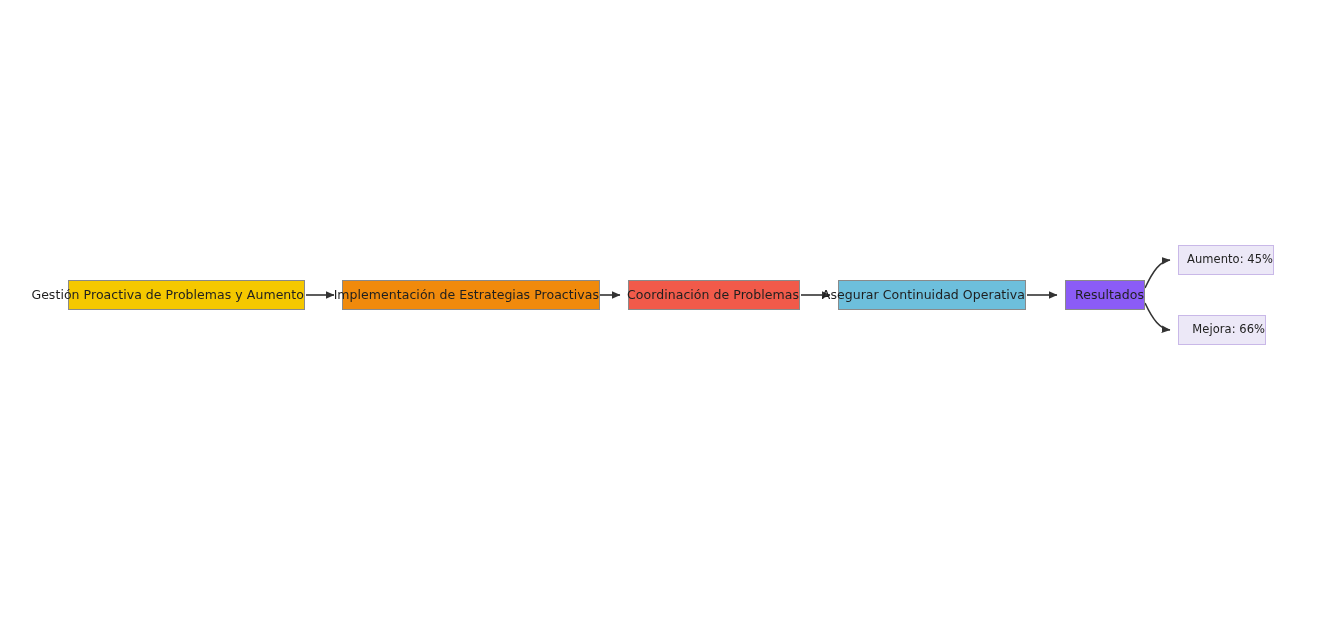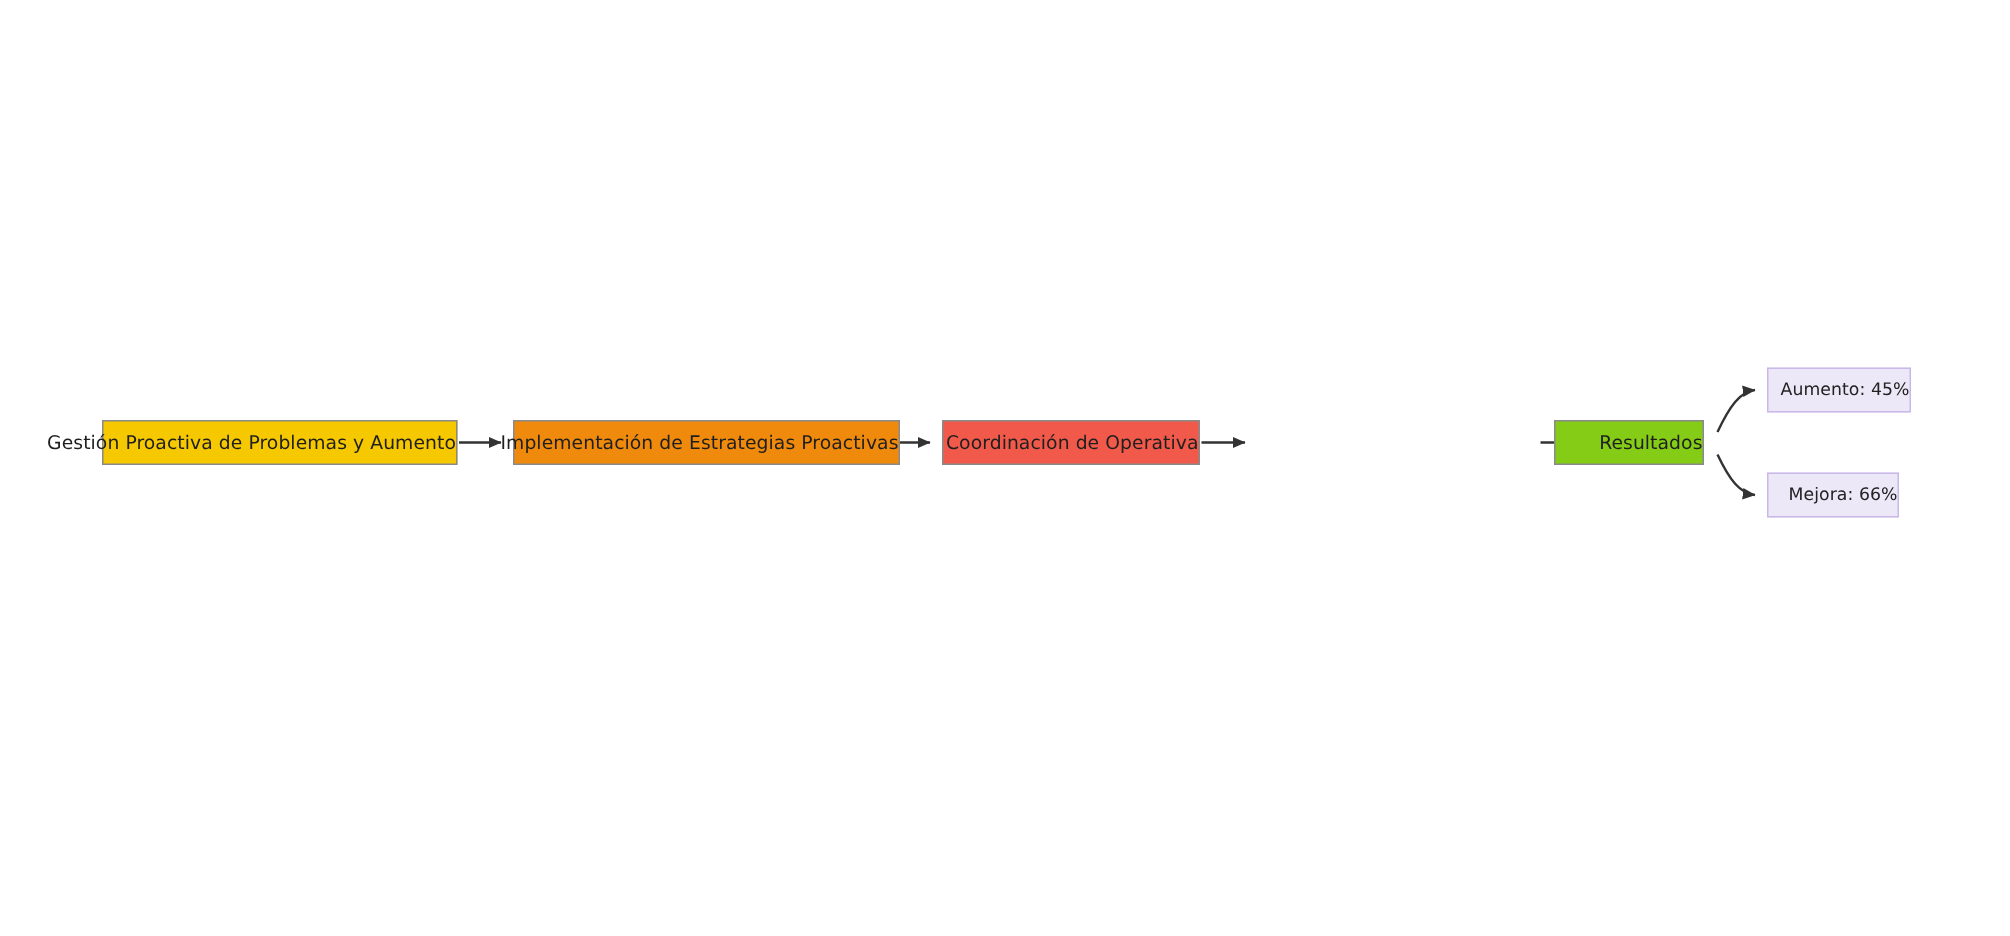--- a/index.html
+++ b/index.html
@@ -87,25 +87,28 @@
 
   <div class="node node-process" style="left:68px; top:280px; width:237px; height:30px; background:#f5c800;">
     <span>Gestión Proactiva de Problemas y Aumento</span>
   </div>
 
   <div class="node node-process" style="left:342px; top:280px; width:258px; height:30px; background:#f08a0c;">
     <span>Implementación de Estrategias Proactivas</span>
   </div>
 
   <div class="node node-process" style="left:628px; top:280px; width:172px; height:30px; background:#f15a4a;">
-    <span>Coordinación de Operativa</span>
+    <span>Coordinación de Problemas</span>
   </div>
 
+  <div class="node node-process" style="left:838px; top:280px; width:188px; height:30px; background:#6dbfdc;">
+    <span>Asegurar Continuidad Operativa</span>
+  </div>
 
-  <div class="node node-process" style="left:1036px; top:280px; width:100px; height:30px; background:#84cc16;">
+  <div class="node node-process" style="left:1065px; top:280px; width:80px; height:30px; background:#8b5cf6;">
     <span>Resultados</span>
   </div>
 
   <div class="node node-outcome" style="left:1178px; top:245px; width:96px; height:30px;">
     <span>Aumento: 45%</span>
   </div>
 
   <div class="node node-outcome" style="left:1178px; top:315px; width:88px; height:30px;">
     <span>Mejora: 66%</span>
   </div>

